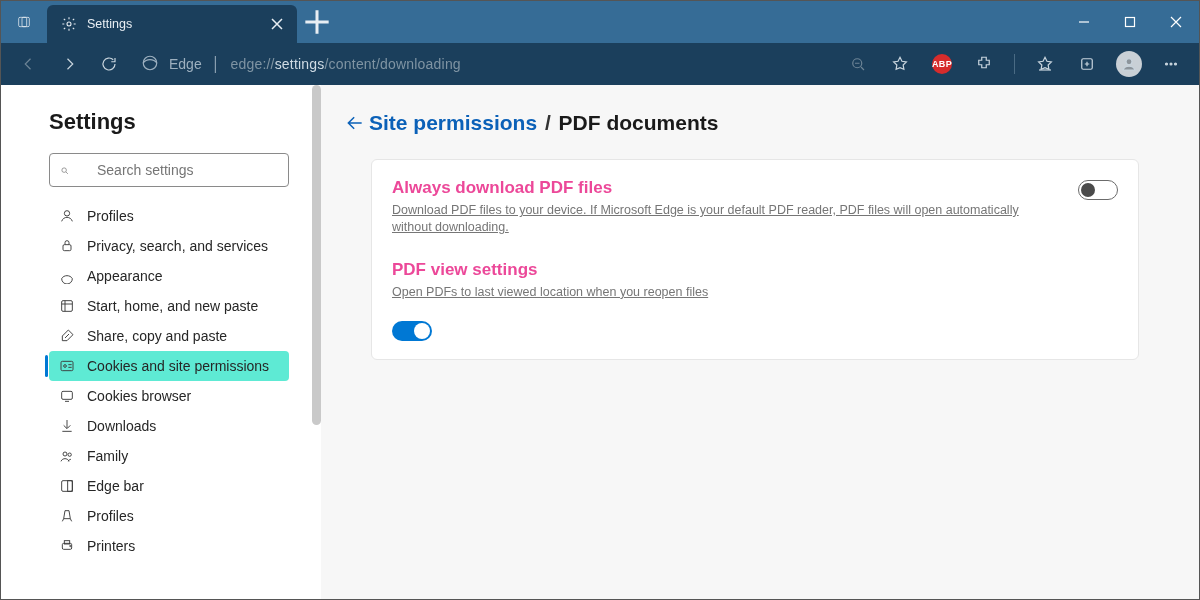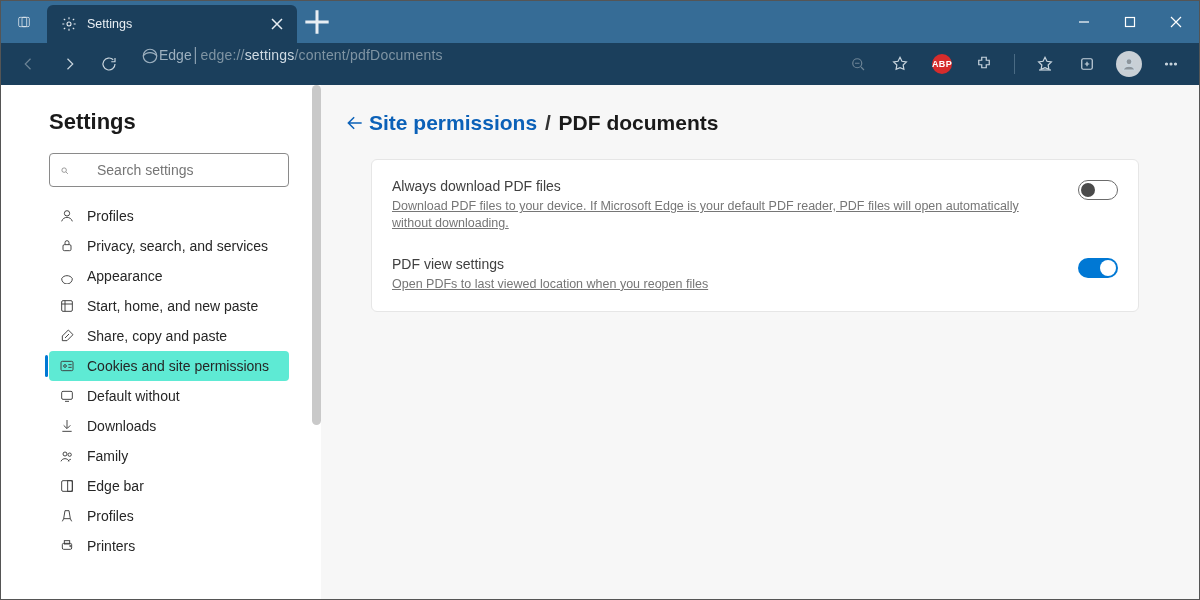--- a/index.html
+++ b/index.html
@@ -19,21 +19,21 @@
   .titlebar-spacer { flex: 1; }
   .winctrls { display:flex; }
   .winctrl { width: 46px; display:flex; align-items:center; justify-content:center; }
   .winctrl svg { width:12px; height:12px; stroke:#fff; fill:none; stroke-width:1.2; }
 
   
   .toolbar { height: 42px; background: #1b3f5c; display:flex; align-items:center; padding: 0 10px; gap: 4px; color:#c9d5de; }
   .tbtn { width: 36px; height: 36px; display:flex; align-items:center; justify-content:center; border-radius:4px; }
   .tbtn svg { width:18px; height:18px; stroke:#c9d5de; fill:none; stroke-width:1.6; }
   .tbtn.dim svg { stroke:#6d8496; }
-  .addr { flex:1; display:flex; align-items:flex-start; height:34px; padding: 0 10px; font-size:14px; color:#9db0bf; }
+  .addr { flex:1; display:flex; align-items:center; height:34px; padding: 0 10px; gap:10px; font-size:14px; color:#9db0bf; }
   .addr .site-icon svg { width:18px; height:18px; stroke:#9db0bf; fill:none; stroke-width:1.6; }
   .addr .url { letter-spacing: .2px; }
   .addr .url .dim { color:#7f94a3; }
   .addr .url .light { color:#cfdbe4; }
   .toolbar-right { display:flex; align-items:center; gap:6px; }
   .divider { width:1px; height:20px; background:#4a6b84; margin: 0 6px; }
   .abp { width:20px; height:20px; border-radius:10px; background:#d62c2c; color:#fff; font-size:9px; font-weight:700; display:flex; align-items:center; justify-content:center; letter-spacing:.3px; }
   .avatar { width:26px; height:26px; border-radius:50%; background:#c9d0d6; display:flex; align-items:center; justify-content:center; }
   .avatar svg { width:18px; height:18px; fill:#8c949b; }
 
@@ -56,23 +56,23 @@
   .crumbrow { display:flex; align-items:center; gap:0; margin-bottom:22px; }
   .backarrow { width:28px; height:28px; display:flex; align-items:center; justify-content:center; }
   .backarrow svg { width:20px; height:20px; stroke:#0b61b8; fill:none; stroke-width:1.8; }
   .crumb { font-size:21px; font-weight:600; }
   .crumb .link { color:#0b61b8; }
   .crumb .sep { color:#333; margin: 0 2px; }
   .crumb .cur { color:#1a1a1a; }
 
   .card { background:#fff; border:1px solid #e6e6e6; border-radius:6px; padding: 6px 0; margin-left:30px; }
   .row { display:flex; align-items:flex-start; padding: 12px 20px; gap: 18px; }
-  .row + .row { border-top: none; }
+  .row + .row { border-top: none; flex-direction: column; }
   .row .text { flex:1; }
-  .row .title { font-size:14px; font-weight:400; color:#404040; margin-bottom:4px; }
+  .row .title { font-size:17px; font-weight:700; color:#ec4899; margin-bottom:4px; }
   .row .desc { font-size:12.5px; color:#767676; line-height:1.35;text-decoration:underline; }
   .toggle { width:40px; height:20px; border-radius:10px; position:relative; flex-shrink:0; margin-top:2px; }
   .toggle.off { background:#fff; border:1px solid #6b6b6b; }
   .toggle.off .knob { position:absolute; left:2px; top:2px; width:14px; height:14px; border-radius:50%; background:#4a4a4a; }
   .toggle.on { background:#0078d4; }
   .toggle.on .knob { position:absolute; right:2px; top:2px; width:16px; height:16px; border-radius:50%; background:#fff; }
 </style>
 </head>
 <body>
 
@@ -141,21 +141,21 @@
       </svg>
     </div>
   <div class="addr">
     <span class="site-icon"><svg viewBox="0 0 24 24">
           <circle cx="12" cy="12" r="9"></circle>
           <path d="M3 12c4-6 14-6 18 0"></path>
         </svg></span>
     <span class="dim">Edge</span>
     <span class="dim">│</span>
     <span class="url">
-      <span class="dim">edge://</span><span class="light">settings</span><span class="dim">/content/pdfDocuments</span>
+      <span class="dim">edge://</span><span class="light">settings</span><span class="dim">/content/downloading</span>
     </span>
   </div>
   <div class="toolbar-right">
     <div class="tbtn dim">
         <svg viewBox="0 0 24 24">
           <circle cx="11" cy="11" r="6"></circle>
           <path d="M16 16l4 4M8 11h6"></path>
         </svg>
       </div>
     <div class="tbtn">
@@ -268,21 +268,21 @@
           </span>
           <span>Cookies and site permissions</span>
         </li>
         <li>
           <span class="nicon">
             <svg viewBox="0 0 24 24">
               <rect x="4" y="5" width="16" height="12" rx="2"></rect>
               <path d="M9 20h6"></path>
             </svg>
           </span>
-          <span>Default without</span>
+          <span>Cookies browser</span>
         </li>
         <li>
           <span class="nicon">
             <svg viewBox="0 0 24 24">
               <path d="M12 3v12M7 11l5 5 5-5M5 20h14"></path>
             </svg>
           </span>
           <span>Downloads</span>
         </li>
         <li>

